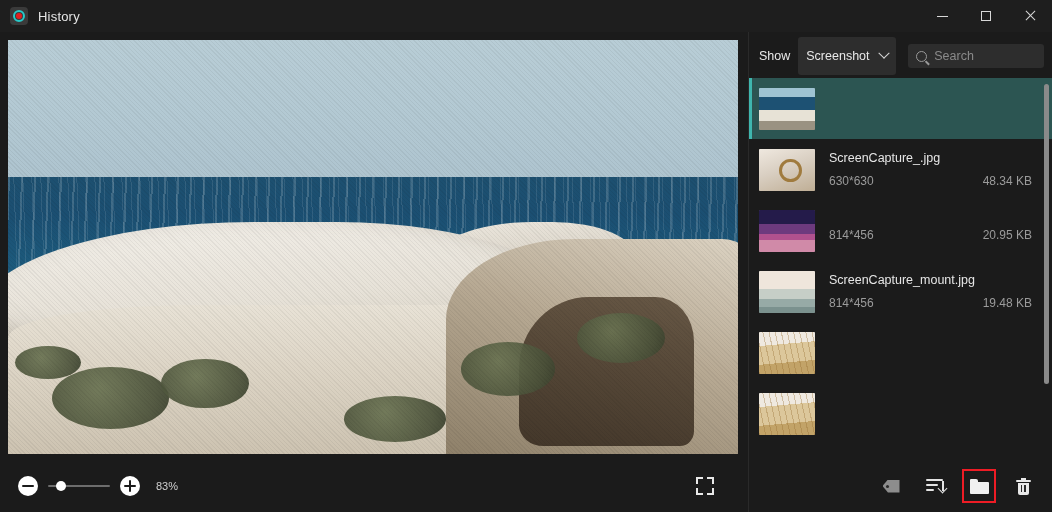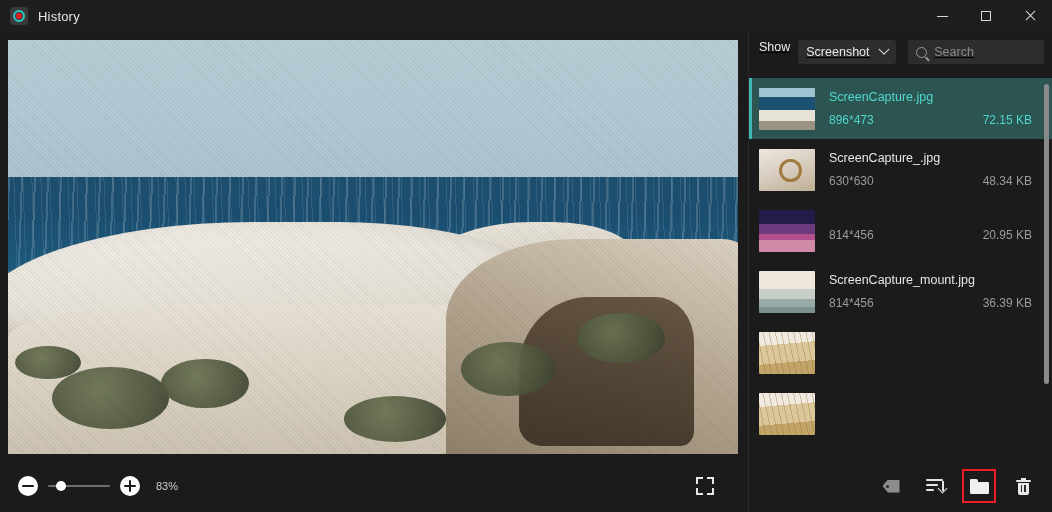--- a/index.html
+++ b/index.html
@@ -194,27 +194,27 @@
 
   
   .side-pane {
     flex: 1; display: flex; flex-direction: column;
     background: #1b1b1b;
     border-left: 1px solid #2a2a2a;
     min-width: 0;
   }
   .side-head {
     height: 32px; flex: 0 0 32px;
-    display: flex; 
-    padding: 0 8px 0 10px; margin-top: 8px; text-decoration: underline;
+    display: flex; align-items: center;
+    padding: 0 8px 0 10px; margin-top: 8px;
   }
   .show-label { color: #e8e8e8; font-size: 12.5px; margin-right: 8px; }
   .dropdown {
     background: #2d2d2d; border-radius: 3px;
-    height: 24px; display: flex; align-items: center;
+    height: 38px; display: flex; align-items: center;
     padding: 0 8px; min-width: 98px;
     color: #e8e8e8; font-size: 12.5px;
   }
   .dropdown .chev {
     margin-left: auto; width: 8px; height: 8px;
     border-right: 1.6px solid #d6d6d6; border-bottom: 1.6px solid #d6d6d6;
     transform: rotate(45deg) translate(-2px,-2px);
   }
   .search-box {
     margin-left: 12px; flex: 1;
@@ -437,27 +437,20 @@
           <span class="mag"></span>
           <input class="search-input" type="text" placeholder="Search" style="">
         </div>
       </div>
 
       <div class="list" id="file-list">
         <div class="row selected">
             <div class="thumb">
               <div class="t-sea"></div>
             </div>
-            <div class="meta">
-              <div class="fname">ScreenCapture.jpg</div>
-              <div class="sub">
-                <span class="dims">896*473</span>
-                <span class="size">72.15 KB</span>
-              </div>
-            </div>
           </div>
           <div class="row">
             <div class="thumb">
               <div class="t-mir"></div>
             </div>
             <div class="meta">
               <div class="fname">ScreenCapture_.jpg</div>
               <div class="sub">
                 <span class="dims">630*630</span>
                 <span class="size">48.34 KB</span>
@@ -476,21 +469,21 @@
             </div>
           </div>
           <div class="row">
             <div class="thumb">
               <div class="t-mnt"></div>
             </div>
             <div class="meta">
               <div class="fname">ScreenCapture_mount.jpg</div>
               <div class="sub">
                 <span class="dims">814*456</span>
-                <span class="size">36.39 KB</span>
+                <span class="size">19.48 KB</span>
               </div>
             </div>
           </div>
           <div class="row">
             <div class="thumb">
               <div class="t-wht"></div>
             </div>
           </div>
           <div class="row">
             <div class="thumb">

